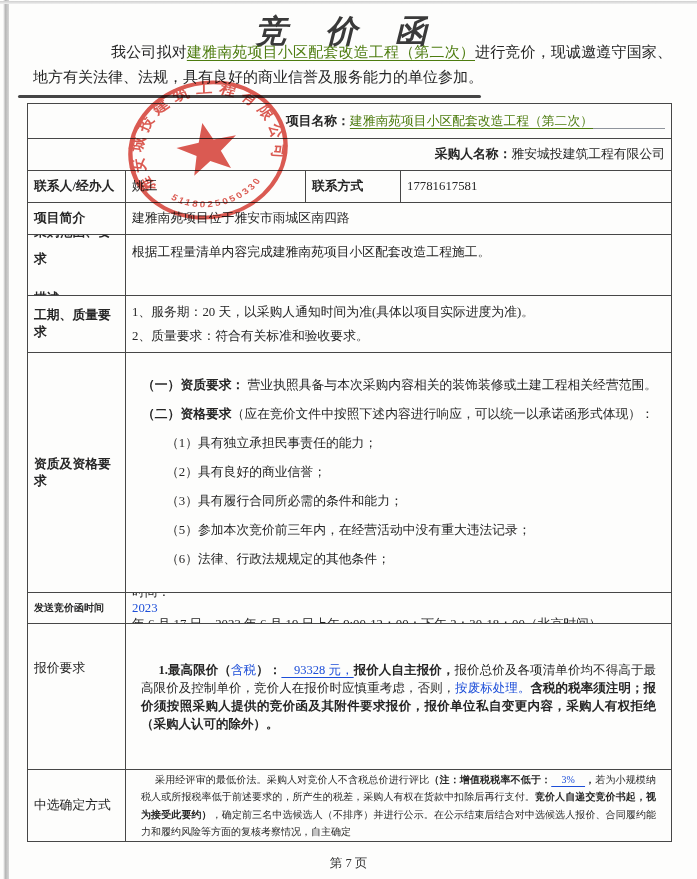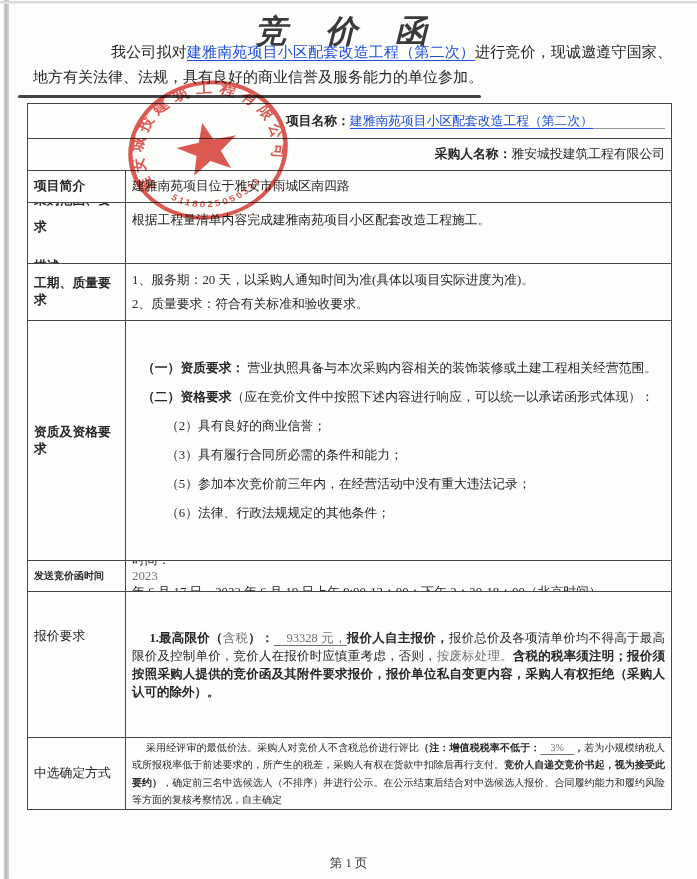--- a/index.html
+++ b/index.html
@@ -19,21 +19,21 @@
 
   .doc-title{
     position:absolute;top:10px;left:0;width:697px;text-align:center;
     font-size:32px;font-weight:600;font-style:italic;letter-spacing:15px;
     color:#3a3a3a;margin:0;
   }
   .intro{
     position:absolute;top:40px;left:33px;width:639px;margin:0;
     font-size:15px;line-height:25px;text-align:justify;text-indent:78px;
   }
-  .u-gray{color:#1d4ed8;text-decoration:underline;text-underline-offset:3px;}
+  .u-gray{color:#4d7c0f;text-decoration:underline;text-underline-offset:3px;}
 
   .doc-table{
     position:absolute;left:27px;top:103px;width:645px;
     border:1.5px solid #474747;box-sizing:border-box;background:transparent;
     font-size:12.8px;
   }
   .tr{display:flex;box-sizing:border-box;border-top:1px solid #474747;}
   .tr:first-child{border-top:none;}
   .r1{height:34px}.r2{height:32px}.r3{height:32px}.r4{height:32px}
   .r5{height:61px}.r6{height:57px}.r7{height:240px}.r8{height:31px}
@@ -44,26 +44,26 @@
   .td-wide{flex:1;}
   .td-full{flex:1;flex-direction:row;align-items:center;justify-content:flex-end;}
   .td-c2{width:180px;border-right:1px solid #474747;flex:none;}
   .td-c3{width:95px;border-right:1px solid #474747;flex:none;}
   .bold{font-weight:700;}
   .blank-tail{display:inline-block;width:72px;border-bottom:1px solid #8f949c;height:14px;}
   .label-2line{line-height:27px;gap:12px;}
   .line24{line-height:24px;}
   .q-line{line-height:29px;padding-left:10px;white-space:nowrap;}
   .q-sub{padding-left:34px;}
-  .para{margin:0;text-indent:1.4em;text-align:justify;font-family:Liberation Serif, serif;}
+  .para{margin:9px;text-indent:1.4em;text-align:justify;font-family:Liberation Serif, serif;}
   .p-quote{font-size:12.5px;line-height:18px;}
   .p-select{font-size:10px;line-height:17.5px;}
   .shift-up{padding-bottom:56px;}
   .seg-b{font-weight:700;}
-  .seg-g{color:#737373;}
+  .seg-g{color:#1d4ed8;}
   .seg-u{text-decoration:underline;text-underline-offset:3px;}
 
   .seal{position:absolute;left:118px;top:70px;width:180px;height:160px;
     mix-blend-mode:multiply;opacity:.82;pointer-events:none;}
   .seal text{font-family:"Liberation Sans","DejaVu Sans",sans-serif;fill:#d5372d;}
 
   .page-footer{position:absolute;left:0;top:855px;width:697px;text-align:center;
     font-size:12.5px;color:#333;}
 </style>
 </head>
@@ -90,20 +90,26 @@
       </div>
     </div>
 
     <div class="tr r2">
       <div class="td td-full">
         <span class="bold">采购人名称：</span>
         <span>雅安城投建筑工程有限公司</span>
       </div>
     </div>
 
+    <div class="tr r3">
+      <div class="td td-label bold">联系人/经办人</div>
+      <div class="td td-c2">姚工</div>
+      <div class="td td-c3 bold">联系方式</div>
+      <div class="td td-wide">17781617581</div>
+    </div>
 
     <div class="tr r4">
       <div class="td td-label bold">项目简介</div>
       <div class="td td-wide">建雅南苑项目位于雅安市雨城区南四路</div>
     </div>
 
     <div class="tr r5">
       <div class="td td-label bold label-2line">
         <div>采购范围、要求</div>
         <div>描述</div>
@@ -117,20 +123,21 @@
         <div>1、服务期：20 天，以采购人通知时间为准(具体以项目实际进度为准)。</div>
         <div>2、质量要求：符合有关标准和验收要求。</div>
       </div>
     </div>
 
     <div class="tr r7">
       <div class="td td-label bold">资质及资格要求</div>
       <div class="td td-wide">
         <div class="q-line"><span class="seg-b">（一）资质要求：</span><span> 营业执照具备与本次采购内容相关的装饰装修或土建工程相关经营范围。</span></div>
         <div class="q-line"><span class="seg-b">（二）资格要求</span><span>（应在竞价文件中按照下述内容进行响应，可以统一以承诺函形式体现）：</span></div>
+        <div class="q-line q-sub"><span>（1）具有独立承担民事责任的能力；</span></div>
         <div class="q-line q-sub"><span>（2）具有良好的商业信誉；</span></div>
         <div class="q-line q-sub"><span>（3）具有履行合同所必需的条件和能力；</span></div>
         <div class="q-line q-sub"><span>（5）参加本次竞价前三年内，在经营活动中没有重大违法记录；</span></div>
         <div class="q-line q-sub"><span>（6）法律、行政法规规定的其他条件；</span></div>
       </div>
     </div>
 
     <div class="tr r8">
       <div class="td td-label bold" style="font-size:10px;">发送竞价函时间</div>
       <div class="td td-wide">
@@ -166,15 +173,15 @@
       </defs>
       <text font-size="16.5" font-weight="bold" letter-spacing="6">
         <textPath href="#seal-arc-top" startOffset="50%" text-anchor="middle">雅安城投建筑工程有限公司</textPath>
       </text>
       <text font-size="10" font-weight="bold" letter-spacing="2.5">
         <textPath href="#seal-arc-bottom" startOffset="50%" text-anchor="middle">5118025050330</textPath>
       </text>
     </g>
   </svg>
 
-  <div class="page-footer">第 1 页</div>
+  <div class="page-footer">第 7 页</div>
 
 </div>
 
 </body></html>

